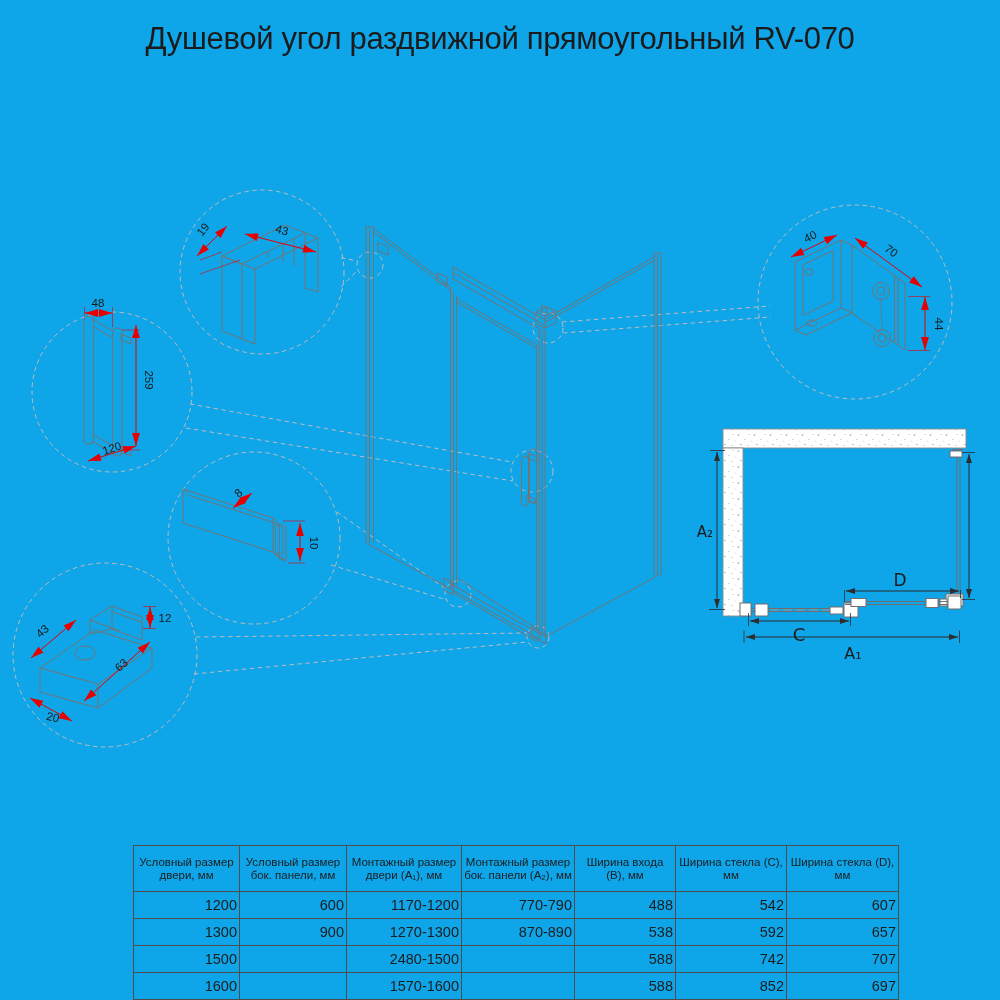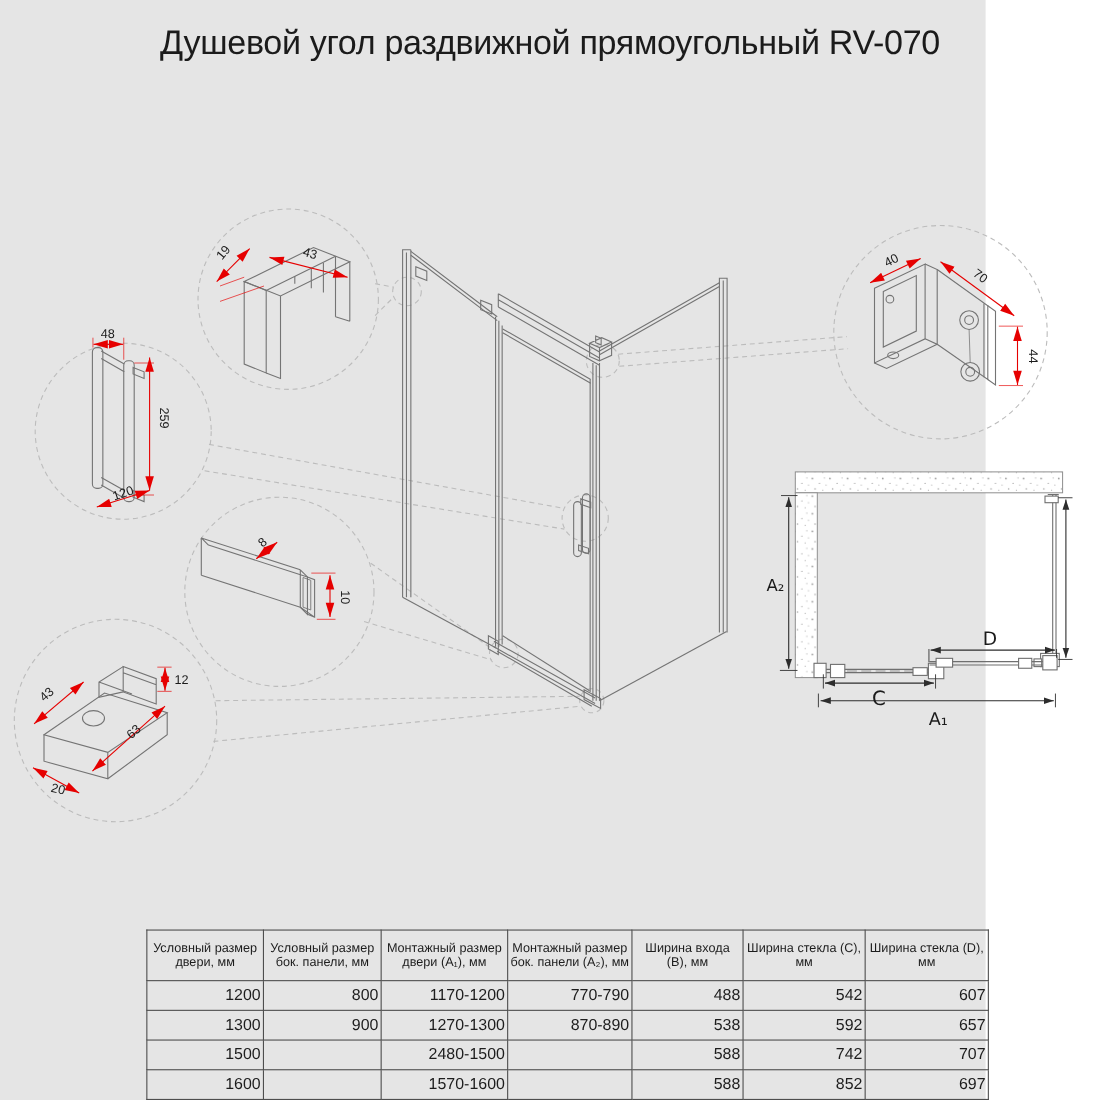--- a/index.html
+++ b/index.html
@@ -1,17 +1,17 @@
 <!DOCTYPE html>
 <html><head>
 <meta charset="utf-8">
 <style>
   html,body{margin:0;padding:0;width:1000px;height:1000px;background:#fff;overflow:hidden;
     font-family:"Liberation Sans","DejaVu Sans",sans-serif;}
-  .page{position:relative;width:896px;height:1000px;background:#e5e5e5;}
+  .page{position:relative;width:1000px;height:1000px;background:#0ea5e9;}
   .title{position:absolute;top:20px;left:0;width:1000px;text-align:center;color:#1b1b1b;
     font-size:31px;line-height:38px;font-weight:400;letter-spacing:-0.3px;}
   svg{position:absolute;left:0;top:0;}
   .dimtxt{font-family:"Liberation Sans",sans-serif;font-size:11.5px;fill:#1b1b1b;}
   .plantxt{font-family:"DejaVu Sans","Liberation Sans",sans-serif;fill:#1b1b1b;}
   .tbl-wrap{position:absolute;left:133px;top:805px;width:765px;margin-top:40px;}
   table{border-collapse:collapse;table-layout:fixed;width:765px;color:#1d1d1d;}
   th,td{border:1px solid #4e4e4e;text-align:center;vertical-align:middle;overflow:hidden;}
   th{font-weight:400;font-size:11.5px;line-height:12.5px;height:43px;padding:1px 2px;}
   td{font-size:14.5px;height:26px;padding:0 2px;text-align:right;}
@@ -266,21 +266,21 @@
           <th>Монтажный размер двери (A₁), мм</th>
           <th>Монтажный размер бок. панели (A₂), мм</th>
           <th>Ширина входа (B), мм</th>
           <th>Ширина стекла (C), мм</th>
           <th>Ширина стекла (D), мм</th>
         </tr>
       </thead>
       <tbody>
         <tr>
           <td>1200</td>
-          <td>800</td>
+          <td>600</td>
           <td>1170-1200</td>
           <td>770-790</td>
           <td>488</td>
           <td>542</td>
           <td>607</td>
         </tr>
         <tr>
           <td>1300</td>
           <td>900</td>
           <td>1270-1300</td>

